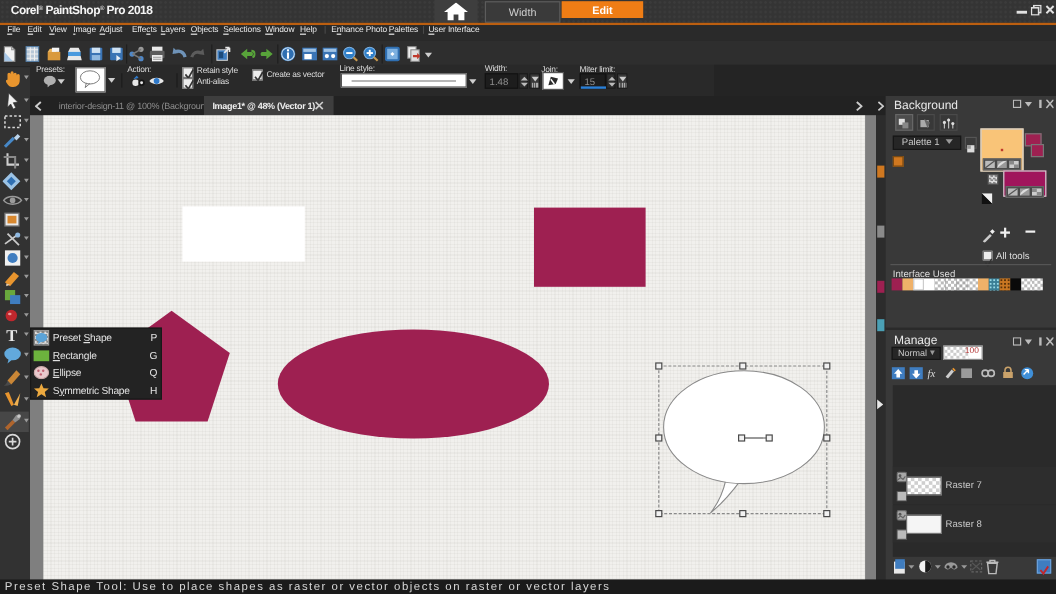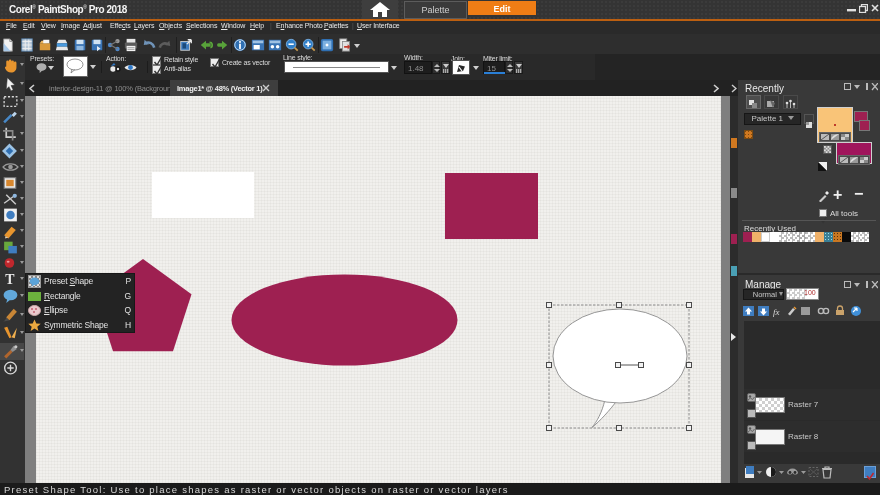--- a/index.html
+++ b/index.html
@@ -65,21 +65,21 @@
 <svg class="abs" style="left:847px;top:7px" width="9" height="6" viewBox="0 0 9 6">
       <rect x="0" y="2" width="9" height="2.4" fill="#e0e0e0"></rect>
     </svg>
 <svg class="abs" style="left:859px;top:4px" width="9" height="9" viewBox="0 0 9 9">
       <rect x="2.5" y="0.5" width="6" height="6" fill="none" stroke="#e0e0e0" stroke-width="1.3"></rect>
       <rect x="0.5" y="2.5" width="6" height="6" fill="#343434" stroke="#e0e0e0" stroke-width="1.3"></rect>
     </svg>
 <svg class="abs" style="left:871px;top:4px" width="8" height="8" viewBox="0 0 8 8">
       <path d="M1 1l6 6M7 1l-6 6" stroke="#e0e0e0" stroke-width="1.6"></path>
     </svg>
-<div class="abs" id="tabmanage">Palette</div>
+<div class="abs" id="tabmanage">Width</div>
 <div class="abs" id="tabedit">Edit</div>
 <div class="abs" id="accent"></div>
 <div class="abs" id="menubar">
 <span class="mi" style="left:6px"><u>F</u>ile</span>
 <span class="mi" style="left:23px"><u>E</u>dit</span>
 <span class="mi" style="left:41px"><u>V</u>iew</span>
 <span class="mi" style="left:61px"><u>I</u>mage</span>
 <span class="mi" style="left:83px"><u>A</u>djust</span>
 <span class="mi" style="left:110px">Effe<u>c</u>ts</span>
 <span class="mi" style="left:134px"><u>L</u>ayers</span>
@@ -423,21 +423,21 @@
 <div style="position:absolute;left:1px;top:42px;width:6px;height:10px;background:#d07820"></div>
 <div style="position:absolute;left:1px;top:92px;width:6px;height:10px;background:#8a8a8a"></div>
 <div style="position:absolute;left:1px;top:138px;width:6px;height:10px;background:#9e2051"></div>
 <div style="position:absolute;left:1px;top:170px;width:6px;height:10px;background:#4aa0b5"></div>
 <svg style="position:absolute;left:0px;top:236px" width="7" height="10" viewBox="0 0 7 10">
         <path d="M1 1l5 4-5 4z" fill="#e8e8e8"></path>
       </svg>
 </div>
 <div class="abs" id="rightpanel">
 
-<span class="abs" style="left:7px;top:3px;color:#e8e8e8;font-size:10px">Recently</span>
+<span class="abs" style="left:7px;top:3px;color:#e8e8e8;font-size:10px">Background</span>
 <svg class="abs" style="left:106px;top:3px" width="34" height="8" viewBox="0 0 34 8">
         <rect x="0.5" y="0.5" width="6" height="6" fill="none" stroke="#bbb"></rect>
         <path d="M10 2l3 4 3-4z" fill="#bbb"></path>
         <rect x="22" y="0" width="2" height="7" fill="#bbb"></rect>
         <path d="M28 0l6 7M34 0l-6 7" stroke="#bbb" stroke-width="1.3"></path>
       </svg>
 <div class="abs" style="left:8px;top:15px;width:15px;height:14px;background:#4d4d4d;border:1px solid #666"><svg width="13" height="12" viewBox="0 0 13 12">
           <rect x="2" y="2" width="5" height="5" fill="#e0e0e0"></rect>
           <rect x="5" y="5" width="5" height="5" fill="#888"></rect>
         </svg></div>
@@ -498,21 +498,21 @@
         <path d="M1 11l6-6 1.5 1.5-6 6z" fill="#ccc"></path>
         <path d="M7 3l2 2 2-2-2-2z" fill="#eee"></path>
       </svg>
 <span class="abs" style="left:95px;top:106px;color:#f0f0f0;font-size:16px;font-weight:700">+</span>
 <span class="abs" style="left:116px;top:105px;color:#f0f0f0;font-size:16px;font-weight:700">−</span>
 <div class="abs" style="left:81px;top:129px;width:8px;height:8px;background:#ededed;border:1px solid #777"><svg width="8" height="8" viewBox="0 0 10 10">
           <path d="M1.5 5l2.5 3 4-7" fill="none" stroke="#333" stroke-width="1.5"></path>
         </svg></div>
 <span class="abs" style="left:92px;top:129px;color:#ddd;font-size:8px">All tools</span>
 <div class="abs" style="left:4px;top:140px;width:134px;height:1px;background:#555"></div>
-<span class="abs" style="left:6px;top:144px;color:#ddd;font-size:8px">Recently Used</span>
+<span class="abs" style="left:6px;top:144px;color:#ddd;font-size:8px">Interface Used</span>
 <div class="abs" style="left:5px;top:152px;height:10px;display:flex">
 <div style="width:9px;background:#9e2051"></div>
         <div style="width:9px;background:#efb169"></div>
 <div style="width:9px;background:#fff;box-shadow:inset 0 0 0 1px #ccc"></div>
         <div style="width:9px;background:#fff"></div>
 <div style="width:9px;background:repeating-conic-gradient(#bbb 0 25%,#fff 0 50%) 0 0/5px 5px"></div>
 <div style="width:9px;background:repeating-conic-gradient(#bbb 0 25%,#fff 0 50%) 2px 2px/5px 5px"></div>
 <div style="width:9px;background:repeating-conic-gradient(#aaa 0 25%,#fff 0 50%) 0 0/5px 5px"></div>
 <div style="width:9px;background:repeating-conic-gradient(#bbb 0 25%,#fff 0 50%) 2px 0/5px 5px"></div>
 <div style="width:9px;background:#efb169"></div>
@@ -524,21 +524,21 @@
 </div>
 
 <div class="abs" style="left:0;top:193px;width:142px;height:2px;background:#2a2a2a"></div>
 <span class="abs" style="left:7px;top:199px;color:#e8e8e8;font-size:10px">Manage</span>
 <svg class="abs" style="left:106px;top:201px" width="34" height="8" viewBox="0 0 34 8">
         <rect x="0.5" y="0.5" width="6" height="6" fill="none" stroke="#bbb"></rect>
         <path d="M10 2l3 4 3-4z" fill="#bbb"></path>
         <rect x="22" y="0" width="2" height="7" fill="#bbb"></rect>
         <path d="M28 0l6 7M34 0l-6 7" stroke="#bbb" stroke-width="1.3"></path>
       </svg>
-<div class="abs" style="left:5px;top:209px;width:41px;height:11px;background:#262626;border:1px solid #161616;color:#c8c8c8;font-size:7.5px;text-align:right;line-height:9px">Normal&nbsp;<span class="caret-d" style="border-top-color:#999;margin-bottom:1px;border-left-width:2.5px;border-right-width:2.5px"></span></div>
+<div class="abs" style="left:5px;top:209px;width:41px;height:11px;background:#262626;border:1px solid #161616;color:#c8c8c8;font-size:7.5px;text-align:center;line-height:9px">Normal&nbsp;<span class="caret-d" style="border-top-color:#999;margin-bottom:1px;border-left-width:2.5px;border-right-width:2.5px"></span></div>
 <div class="abs" style="left:48px;top:208px;width:33px;height:12px;background:#fff;border:1px solid #888">
 <div style="position:absolute;left:0;top:0;width:20px;height:10px;background:repeating-conic-gradient(#ccc 0 25%,#fff 0 50%) 0 0/5px 5px"></div>
 <span style="position:absolute;left:17px;top:0px;color:#b03030;font-size:7px">100</span>
       </div>
 
 <svg class="abs" style="left:5px;top:225px" width="120" height="12" viewBox="0 0 120 12">
 <rect x="0" y="1" width="11" height="10" fill="#3f7dc0"></rect>
         <path d="M5.5 2.5l3.5 4h-2v3h-3v-3h-2z" fill="#fff"></path>
 <rect x="15" y="1" width="11" height="10" fill="#3f7dc0"></rect>
         <path d="M20.5 10.5l-3.5-4h2v-3h3v3h2z" fill="#fff"></path>

